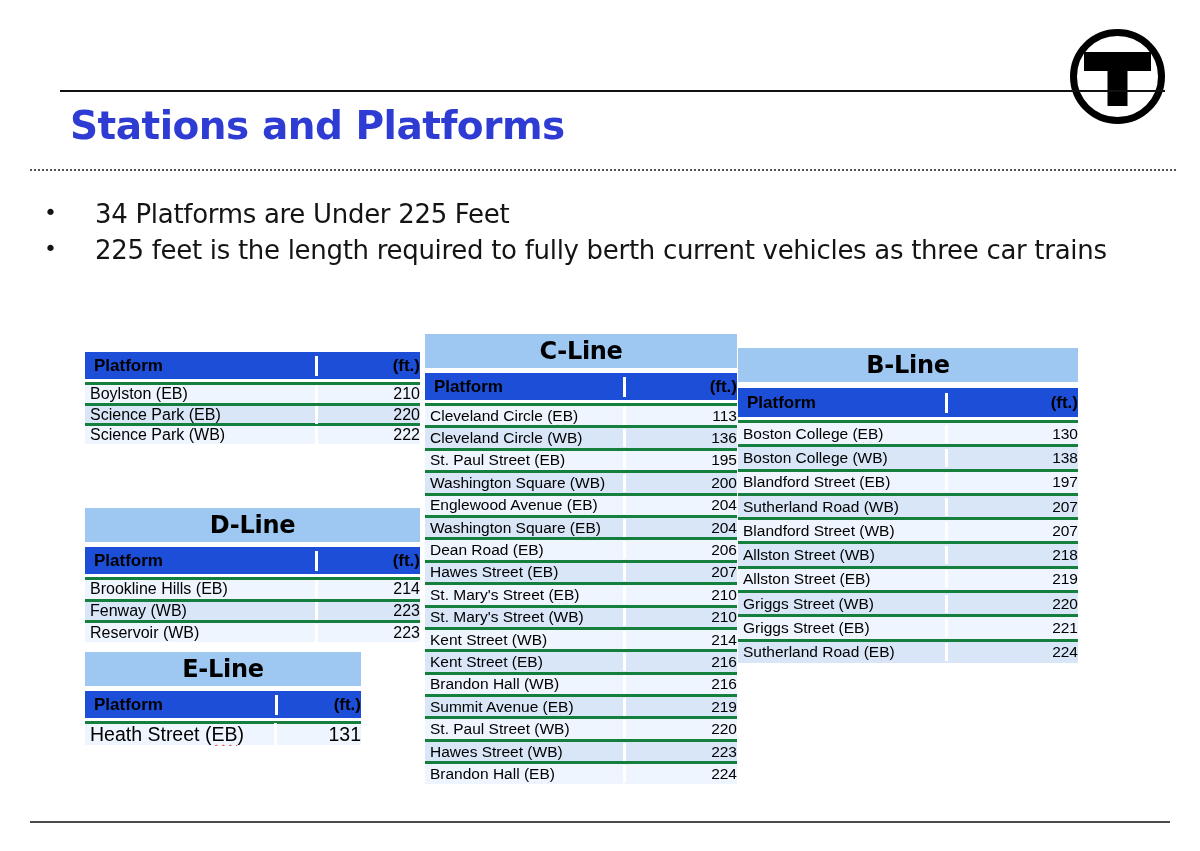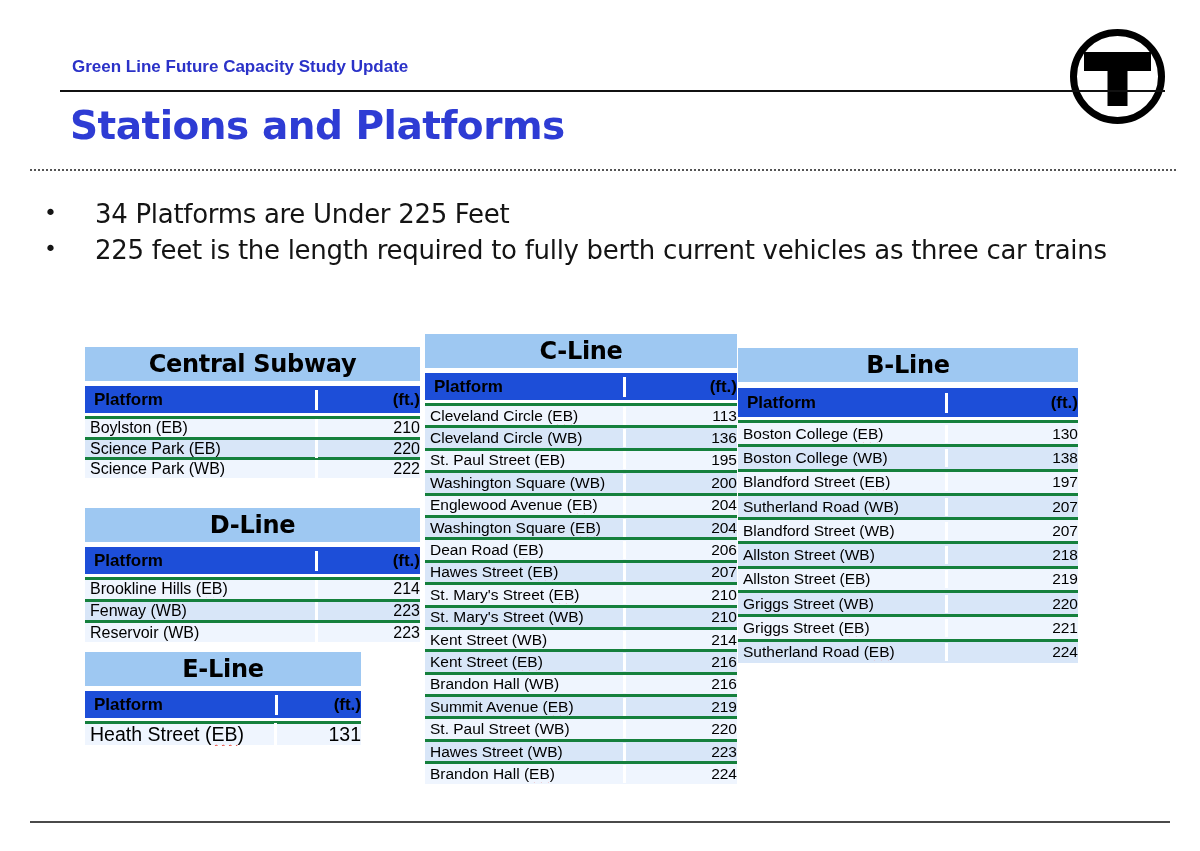--- a/index.html
+++ b/index.html
@@ -129,40 +129,38 @@
     left: 30px; top: 821px;
     width: 1140px; height: 0;
     border-top: 2px solid #4a4a4a;
   }
 </style>
 </head>
 <body>
 
 <div class="slide">
 
-  <div class="eyebrow">Green Line Future Capacity Study Update</div>
 
   <svg class="logo" viewBox="0 0 97 97" xmlns="http://www.w3.org/2000/svg">
     <circle cx="48.5" cy="48.5" r="44" fill="#ffffff" stroke="#000000" stroke-width="7"></circle>
     <path d="M15 24 H82 V43 H58.5 V78 H38.5 V43 H15 Z" fill="#000000"></path>
   </svg>
 
   <div class="top-rule"></div>
 
   <div class="page-title">Stations and Platforms</div>
 
   <div class="dotted-rule"></div>
 
   <ul class="bullets">
     <li>34 Platforms are Under 225 Feet</li>
     <li>225 feet is the length required to fully berth current vehicles as three car trains</li>
   </ul>
 
   <div class="ptable t-central">
-    <div class="band">Central Subway</div>
     <div class="hrow">
       <span class="c1">Platform</span>
       <span class="c2">(ft.)</span>
     </div>
     <div class="rows">
         <div class="row">
           <span class="c1">Boylston (<span>EB</span>)</span>
           <span class="c2">210</span>
         </div>
         <div class="row">

